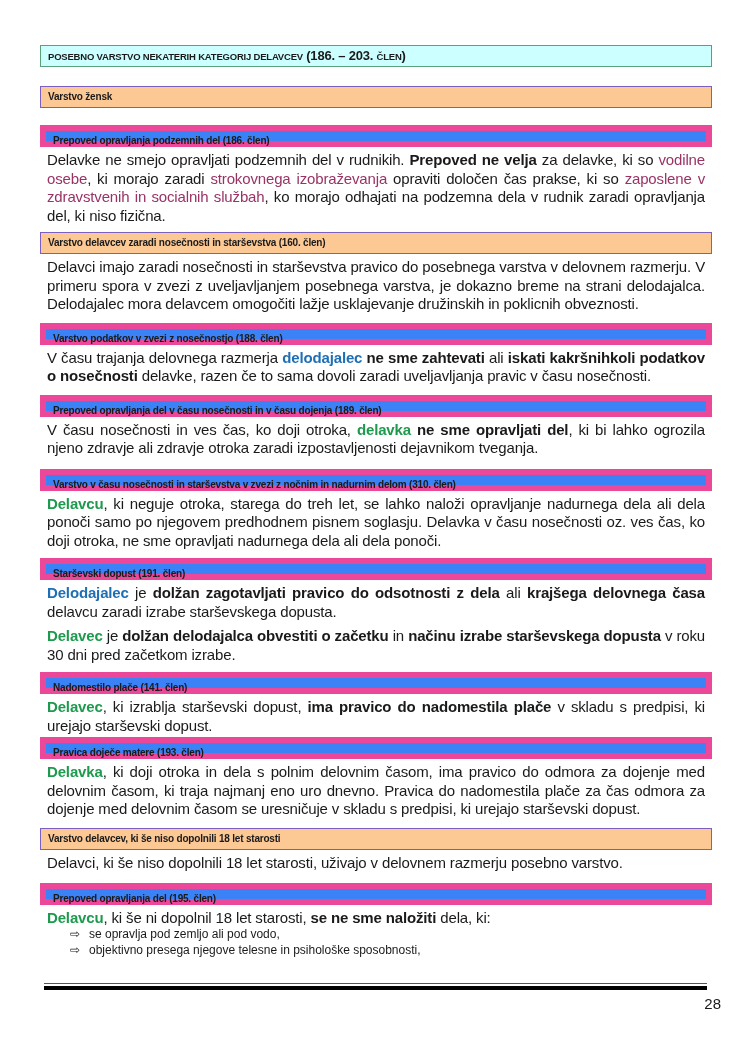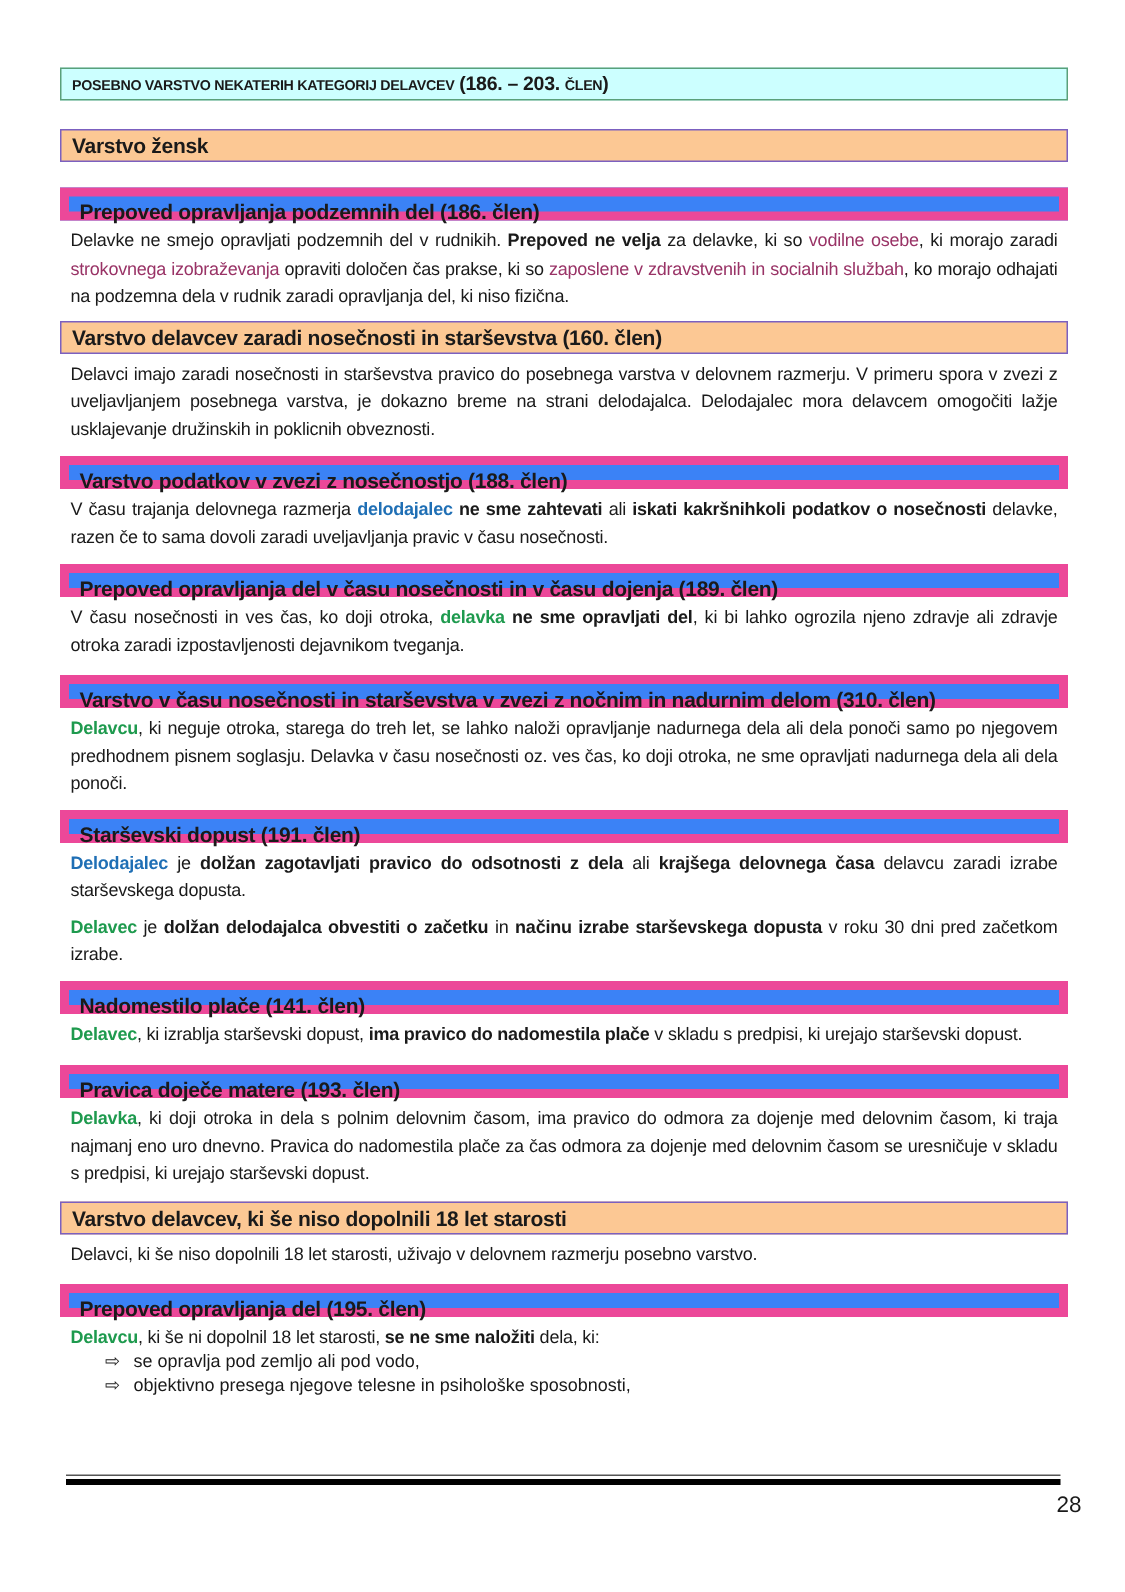--- a/index.html
+++ b/index.html
@@ -3,32 +3,32 @@
 <meta charset="utf-8">
 <style>
   html, body { margin: 0; padding: 0; background: #ffffff; }
   body {
     width: 750px; height: 1061px; position: relative; overflow: hidden;
     font-family: "Liberation Sans", sans-serif; color: #1a1a1a;
   }
   .page { position: absolute; left: 40px; top: 45px; width: 672px; }
   .hdr {
     box-sizing: border-box; width: 672px; padding: 0 7px;
-    font-weight: bold; font-size: 14px; line-height: 20px; height: 22px;
+    font-weight: bold; font-size: 10px; line-height: 20px; height: 22px;
     font-family: "Liberation Sans Narrow", "Liberation Sans", sans-serif;
     letter-spacing: -0.2px;
   }
   .hdr.cyan { background: #ccffff; border: 1px solid #5aa07a; }
   .hdr.orange { background: #fcc894; border: 1px solid #7b60c0; }
   .hdr.green { background: #3b82f6; border: 6px solid #ec4899; }
   .hdr.top { font-size: 12.5px; }
   .hdr .sc { font-size: 9.5px; }
   .hdr .big { font-size: 13px; }
   .para {
-    font-size: 12px; line-height: 18.5px; text-align: justify;
+    font-size: 15px; line-height: 18.5px; text-align: justify;
     padding: 0 7px; margin-top: 4px; letter-spacing: -0.15px;
   }
   .para b { font-weight: bold; }
   .purple { color: #993366; }
   .blue { color: #1f6fb5; font-weight: bold; }
   .green-t { color: #1e9a4e; font-weight: bold; }
   .bullets { margin: 0; padding: 0 0 0 30px; list-style: none; }
   .bullets li { font-size: 12px; line-height: 16px; position: relative; padding-left: 19px; }
   .bullets li .arr { position: absolute; left: 0; top: 0; font-size: 12px; }
   .rule-thick { position: absolute; left: 44px; top: 986px; width: 663px; height: 4px; background: #000; }
@@ -77,21 +77,21 @@
   </div>
   <div class="para" style="margin-top:6px;">
     <span class="green-t">Delavec</span><span> je </span><b>dolžan delodajalca obvestiti o začetku</b><span> in </span><b>načinu izrabe starševskega dopusta</b><span> v roku 30 dni pred začetkom izrabe.</span>
   </div>
 
   <div class="hdr green" style="margin-top:8px;">Nadomestilo plače (141. člen)</div>
   <div class="para">
     <span class="green-t">Delavec</span><span>, ki izrablja starševski dopust, </span><b>ima pravico do nadomestila plače</b><span> v skladu s predpisi, ki urejajo starševski dopust.</span>
   </div>
 
-  <div class="hdr green" style="margin-top:12px;">Pravica doječe matere (193. člen)</div>
+  <div class="hdr green" style="margin-top:2px;">Pravica doječe matere (193. člen)</div>
   <div class="para">
     <span class="green-t">Delavka</span><span>, ki doji otroka in dela s polnim delovnim časom, ima pravico do odmora za dojenje med delovnim časom, ki traja najmanj eno uro dnevno. Pravica do nadomestila plače za čas odmora za dojenje med delovnim časom se uresničuje v skladu s predpisi, ki urejajo starševski dopust.</span>
   </div>
 
   <div class="hdr orange" style="margin-top:9px;">Varstvo delavcev, ki še niso dopolnili 18 let starosti</div>
   <div class="para">Delavci, ki še niso dopolnili 18 let starosti, uživajo v delovnem razmerju posebno varstvo.</div>
 
   <div class="hdr green" style="margin-top:11px;">Prepoved opravljanja del (195. člen)</div>
   <div class="para" style="line-height:16px; margin-top:5px;">
     <span class="green-t">Delavcu</span><span>, ki še ni dopolnil 18 let starosti, </span><b>se ne sme naložiti</b><span> dela, ki:</span>

